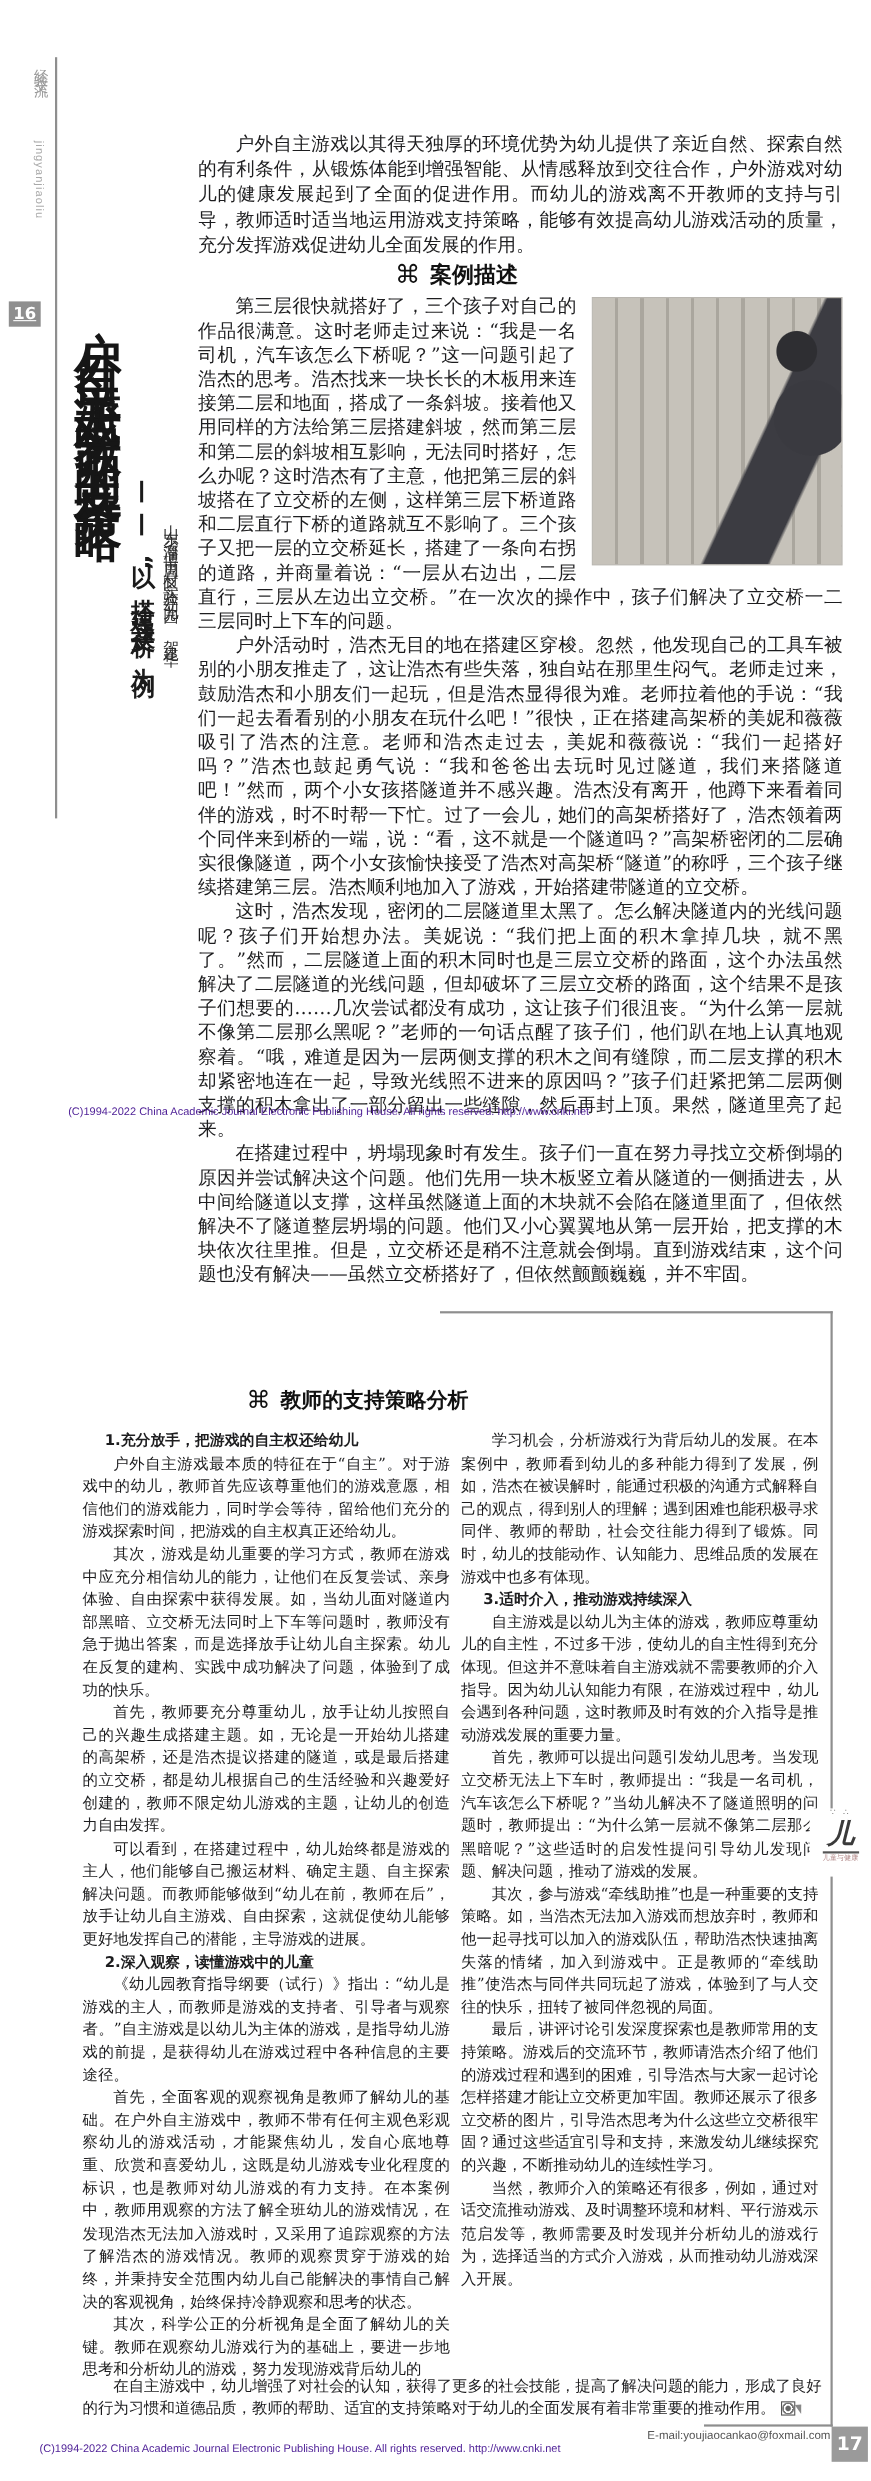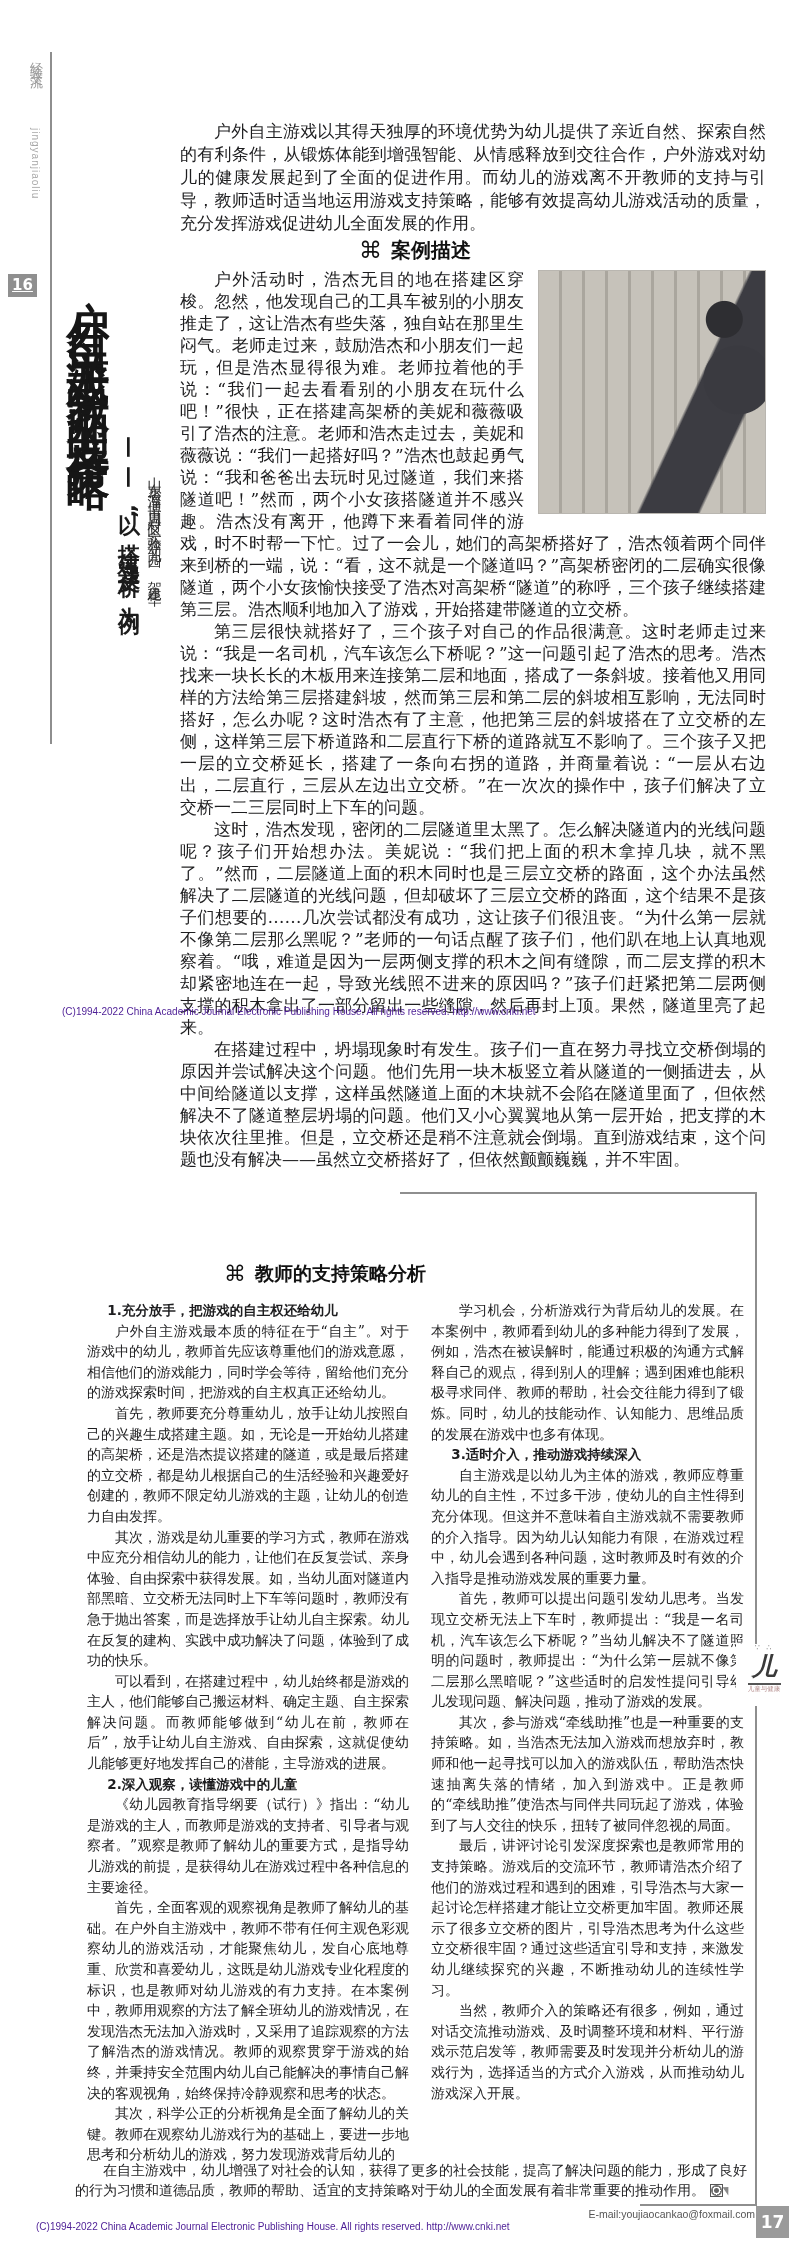--- a/index.html
+++ b/index.html
@@ -74,21 +74,21 @@
   .f2 { left:36px; top:2221px; width:560px; }
 
   
   .frame-top { left:400px; top:1192px; width:357px; height:2px; background:#8e8e8e; }
   .frame-right { left:755px; top:1192px; width:2px; height:1014px; background:#8e8e8e; }
   .frame-bottom { left:640px; top:2204px; width:117px; height:2px; background:#8e8e8e; }
 
   .col { top:1300px; width:334px; font-size:14px; line-height:20.6px; text-align:justify; }
   .col-left { left:75px; }
   .col-right { left:419px; width:325px; }
-  .col p { text-indent:2em;margin-left:12px; }
+  .col p { text-indent:2em; }
   .col p.subhead { font-weight:bold; text-indent:1.5em;
     font-family:"DejaVu Sans","Liberation Sans",sans-serif; font-size:13.5px; }
 
   .journal-logo {
     left:736px; top:1644px; width:56px; height:62px; background:#ffffff;
     text-align:center; z-index:3;
   }
   .logo-sparks { font-size:8px; color:#777; letter-spacing:2px; line-height:8px; }
   .logo-char {
     display:inline-block; font-size:25px; font-weight:bold; font-style:italic;
@@ -130,47 +130,47 @@
     <div class="abs vauthor">山东省淄博市周村区实验幼儿园　贺建华</div>
 
     <p class="abs intro">户外自主游戏以其得天独厚的环境优势为幼儿提供了亲近自然、探索自然的有利条件，从锻炼体能到增强智能、从情感释放到交往合作，户外游戏对幼儿的健康发展起到了全面的促进作用。而幼儿的游戏离不开教师的支持与引导，教师适时适当地运用游戏支持策略，能够有效提高幼儿游戏活动的质量，充分发挥游戏促进幼儿全面发展的作用。</p>
 
     <h2 class="abs sec-head sec1">
       <span class="cmd">⌘</span><span>案例描述</span>
     </h2>
 
     <div class="abs case-text">
       <div class="photo" title="幼儿在户外搭建区用木板积木搭建立交桥的照片"></div>
+      <p>第三层很快就搭好了，三个孩子对自己的作品很满意。这时老师走过来说：“我是一名司机，汽车该怎么下桥呢？”这一问题引起了浩杰的思考。浩杰找来一块长长的木板用来连接第二层和地面，搭成了一条斜坡。接着他又用同样的方法给第三层搭建斜坡，然而第三层和第二层的斜坡相互影响，无法同时搭好，怎么办呢？这时浩杰有了主意，他把第三层的斜坡搭在了立交桥的左侧，这样第三层下桥道路和二层直行下桥的道路就互不影响了。三个孩子又把一层的立交桥延长，搭建了一条向右拐的道路，并商量着说：“一层从右边出，二层直行，三层从左边出立交桥。”在一次次的操作中，孩子们解决了立交桥一二三层同时上下车的问题。</p>
       <p>户外活动时，浩杰无目的地在搭建区穿梭。忽然，他发现自己的工具车被别的小朋友推走了，这让浩杰有些失落，独自站在那里生闷气。老师走过来，鼓励浩杰和小朋友们一起玩，但是浩杰显得很为难。老师拉着他的手说：“我们一起去看看别的小朋友在玩什么吧！”很快，正在搭建高架桥的美妮和薇薇吸引了浩杰的注意。老师和浩杰走过去，美妮和薇薇说：“我们一起搭好吗？”浩杰也鼓起勇气说：“我和爸爸出去玩时见过隧道，我们来搭隧道吧！”然而，两个小女孩搭隧道并不感兴趣。浩杰没有离开，他蹲下来看着同伴的游戏，时不时帮一下忙。过了一会儿，她们的高架桥搭好了，浩杰领着两个同伴来到桥的一端，说：“看，这不就是一个隧道吗？”高架桥密闭的二层确实很像隧道，两个小女孩愉快接受了浩杰对高架桥“隧道”的称呼，三个孩子继续搭建第三层。浩杰顺利地加入了游戏，开始搭建带隧道的立交桥。</p>
-      <p>第三层很快就搭好了，三个孩子对自己的作品很满意。这时老师走过来说：“我是一名司机，汽车该怎么下桥呢？”这一问题引起了浩杰的思考。浩杰找来一块长长的木板用来连接第二层和地面，搭成了一条斜坡。接着他又用同样的方法给第三层搭建斜坡，然而第三层和第二层的斜坡相互影响，无法同时搭好，怎么办呢？这时浩杰有了主意，他把第三层的斜坡搭在了立交桥的左侧，这样第三层下桥道路和二层直行下桥的道路就互不影响了。三个孩子又把一层的立交桥延长，搭建了一条向右拐的道路，并商量着说：“一层从右边出，二层直行，三层从左边出立交桥。”在一次次的操作中，孩子们解决了立交桥一二三层同时上下车的问题。</p>
       <p>这时，浩杰发现，密闭的二层隧道里太黑了。怎么解决隧道内的光线问题呢？孩子们开始想办法。美妮说：“我们把上面的积木拿掉几块，就不黑了。”然而，二层隧道上面的积木同时也是三层立交桥的路面，这个办法虽然解决了二层隧道的光线问题，但却破坏了三层立交桥的路面，这个结果不是孩子们想要的……几次尝试都没有成功，这让孩子们很沮丧。“为什么第一层就不像第二层那么黑呢？”老师的一句话点醒了孩子们，他们趴在地上认真地观察着。“哦，难道是因为一层两侧支撑的积木之间有缝隙，而二层支撑的积木却紧密地连在一起，导致光线照不进来的原因吗？”孩子们赶紧把第二层两侧支撑的积木拿出了一部分留出一些缝隙，然后再封上顶。果然，隧道里亮了起来。</p>
       <p>在搭建过程中，坍塌现象时有发生。孩子们一直在努力寻找立交桥倒塌的原因并尝试解决这个问题。他们先用一块木板竖立着从隧道的一侧插进去，从中间给隧道以支撑，这样虽然隧道上面的木块就不会陷在隧道里面了，但依然解决不了隧道整层坍塌的问题。他们又小心翼翼地从第一层开始，把支撑的木块依次往里推。但是，立交桥还是稍不注意就会倒塌。直到游戏结束，这个问题也没有解决——虽然立交桥搭好了，但依然颤颤巍巍，并不牢固。</p>
     </div>
 
     <div class="abs footer f1">(C)1994-2022 China Academic Journal Electronic Publishing House. All rights reserved.    http://www.cnki.net</div>
   </section>
 
   <section>
 
     <div class="abs frame-top"></div>
     <div class="abs frame-right"></div>
     <div class="abs frame-bottom"></div>
 
     <h2 class="abs sec-head sec2">
       <span class="cmd">⌘</span><span>教师的支持策略分析</span>
     </h2>
 
     <div class="abs col col-left">
       <p class="subhead">1.充分放手，把游戏的自主权还给幼儿</p>
       <p>户外自主游戏最本质的特征在于“自主”。对于游戏中的幼儿，教师首先应该尊重他们的游戏意愿，相信他们的游戏能力，同时学会等待，留给他们充分的游戏探索时间，把游戏的自主权真正还给幼儿。</p>
+      <p>其次，游戏是幼儿重要的学习方式，教师在游戏中应充分相信幼儿的能力，让他们在反复尝试、亲身体验、自由探索中获得发展。如，当幼儿面对隧道内部黑暗、立交桥无法同时上下车等问题时，教师没有急于抛出答案，而是选择放手让幼儿自主探索。幼儿在反复的建构、实践中成功解决了问题，体验到了成功的快乐。</p>
       <p>首先，教师要充分尊重幼儿，放手让幼儿按照自己的兴趣生成搭建主题。如，无论是一开始幼儿搭建的高架桥，还是浩杰提议搭建的隧道，或是最后搭建的立交桥，都是幼儿根据自己的生活经验和兴趣爱好创建的，教师不限定幼儿游戏的主题，让幼儿的创造力自由发挥。</p>
-      <p>其次，游戏是幼儿重要的学习方式，教师在游戏中应充分相信幼儿的能力，让他们在反复尝试、亲身体验、自由探索中获得发展。如，当幼儿面对隧道内部黑暗、立交桥无法同时上下车等问题时，教师没有急于抛出答案，而是选择放手让幼儿自主探索。幼儿在反复的建构、实践中成功解决了问题，体验到了成功的快乐。</p>
       <p>可以看到，在搭建过程中，幼儿始终都是游戏的主人，他们能够自己搬运材料、确定主题、自主探索解决问题。而教师能够做到“幼儿在前，教师在后”，放手让幼儿自主游戏、自由探索，这就促使幼儿能够更好地发挥自己的潜能，主导游戏的进展。</p>
       <p class="subhead">2.深入观察，读懂游戏中的儿童</p>
-      <p>《幼儿园教育指导纲要（试行）》指出：“幼儿是游戏的主人，而教师是游戏的支持者、引导者与观察者。”观察是教师了解幼儿的重要方式，是指导幼儿游戏的前提，是获得幼儿在游戏过程中各种信息的主要途径。</p>
+      <p>《幼儿园教育指导纲要（试行）》指出：“幼儿是游戏的主人，而教师是游戏的支持者、引导者与观察者。”自主游戏是以幼儿为主体的游戏，是指导幼儿游戏的前提，是获得幼儿在游戏过程中各种信息的主要途径。</p>
       <p>首先，全面客观的观察视角是教师了解幼儿的基础。在户外自主游戏中，教师不带有任何主观色彩观察幼儿的游戏活动，才能聚焦幼儿，发自心底地尊重、欣赏和喜爱幼儿，这既是幼儿游戏专业化程度的标识，也是教师对幼儿游戏的有力支持。在本案例中，教师用观察的方法了解全班幼儿的游戏情况，在发现浩杰无法加入游戏时，又采用了追踪观察的方法了解浩杰的游戏情况。教师的观察贯穿于游戏的始终，并秉持安全范围内幼儿自己能解决的事情自己解决的客观视角，始终保持冷静观察和思考的状态。</p>
       <p>其次，科学公正的分析视角是全面了解幼儿的关键。教师在观察幼儿游戏行为的基础上，要进一步地思考和分析幼儿的游戏，努力发现游戏背后幼儿的</p>
     </div>
 
     <div class="abs col col-right">
       <p>学习机会，分析游戏行为背后幼儿的发展。在本案例中，教师看到幼儿的多种能力得到了发展，例如，浩杰在被误解时，能通过积极的沟通方式解释自己的观点，得到别人的理解；遇到困难也能积极寻求同伴、教师的帮助，社会交往能力得到了锻炼。同时，幼儿的技能动作、认知能力、思维品质的发展在游戏中也多有体现。</p>
       <p class="subhead">3.适时介入，推动游戏持续深入</p>
       <p>自主游戏是以幼儿为主体的游戏，教师应尊重幼儿的自主性，不过多干涉，使幼儿的自主性得到充分体现。但这并不意味着自主游戏就不需要教师的介入指导。因为幼儿认知能力有限，在游戏过程中，幼儿会遇到各种问题，这时教师及时有效的介入指导是推动游戏发展的重要力量。</p>
       <p>首先，教师可以提出问题引发幼儿思考。当发现立交桥无法上下车时，教师提出：“我是一名司机，汽车该怎么下桥呢？”当幼儿解决不了隧道照明的问题时，教师提出：“为什么第一层就不像第二层那么黑暗呢？”这些适时的启发性提问引导幼儿发现问题、解决问题，推动了游戏的发展。</p>
       <p>其次，参与游戏“牵线助推”也是一种重要的支持策略。如，当浩杰无法加入游戏而想放弃时，教师和他一起寻找可以加入的游戏队伍，帮助浩杰快速抽离失落的情绪，加入到游戏中。正是教师的“牵线助推”使浩杰与同伴共同玩起了游戏，体验到了与人交往的快乐，扭转了被同伴忽视的局面。</p>

